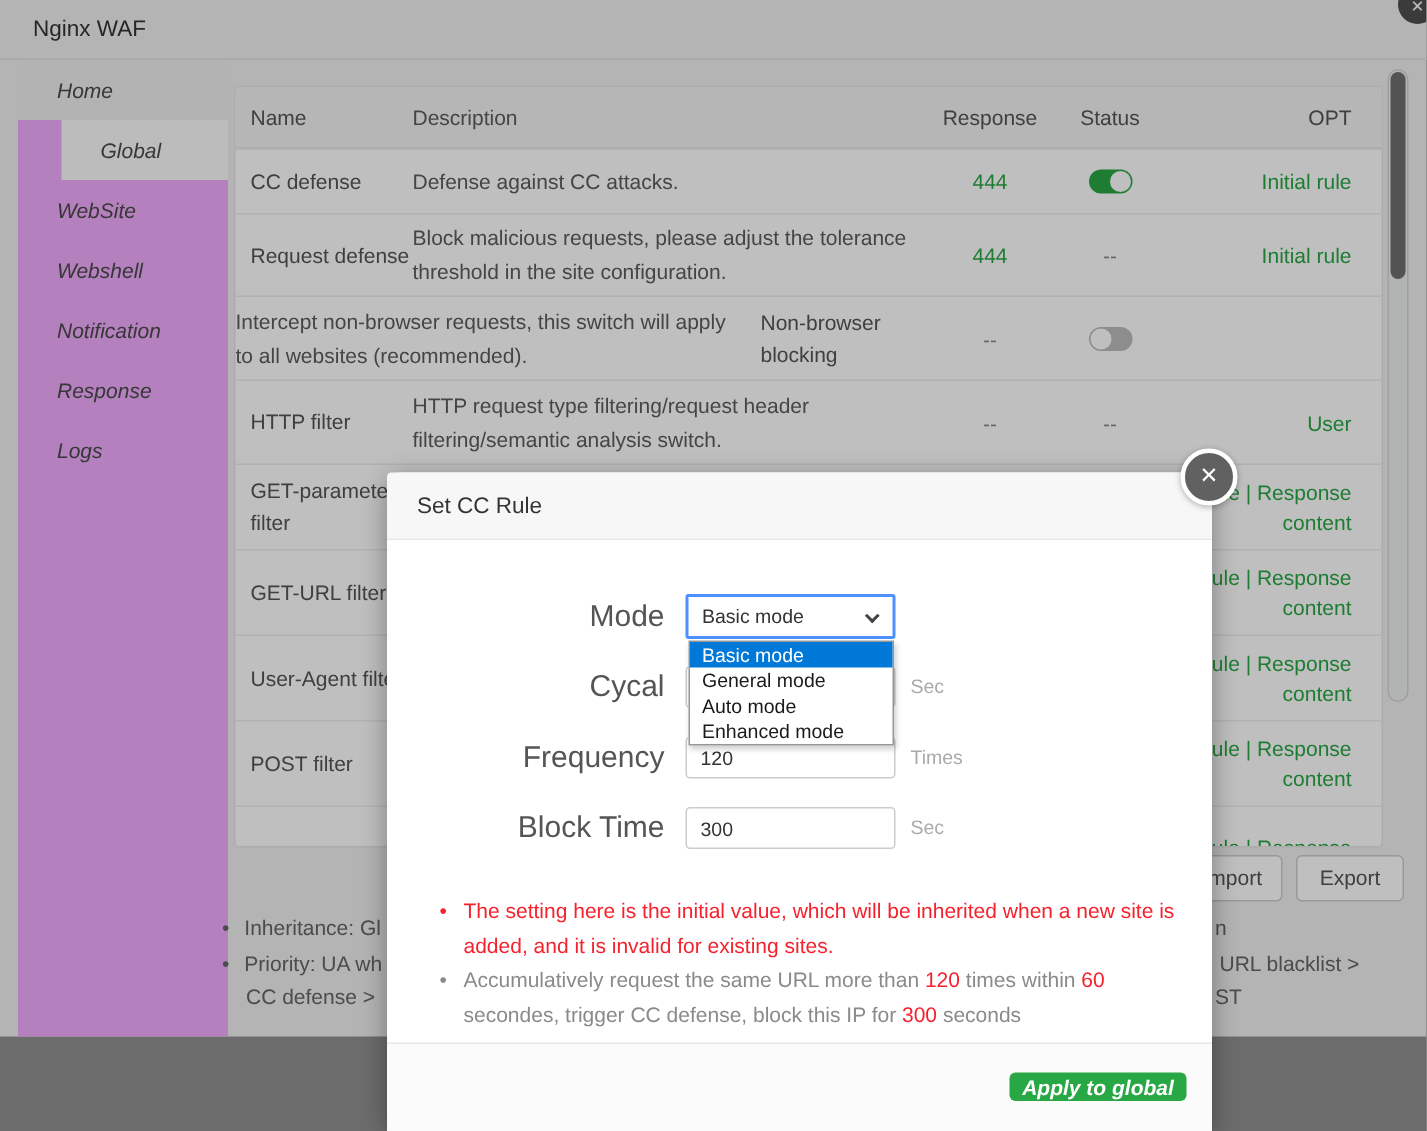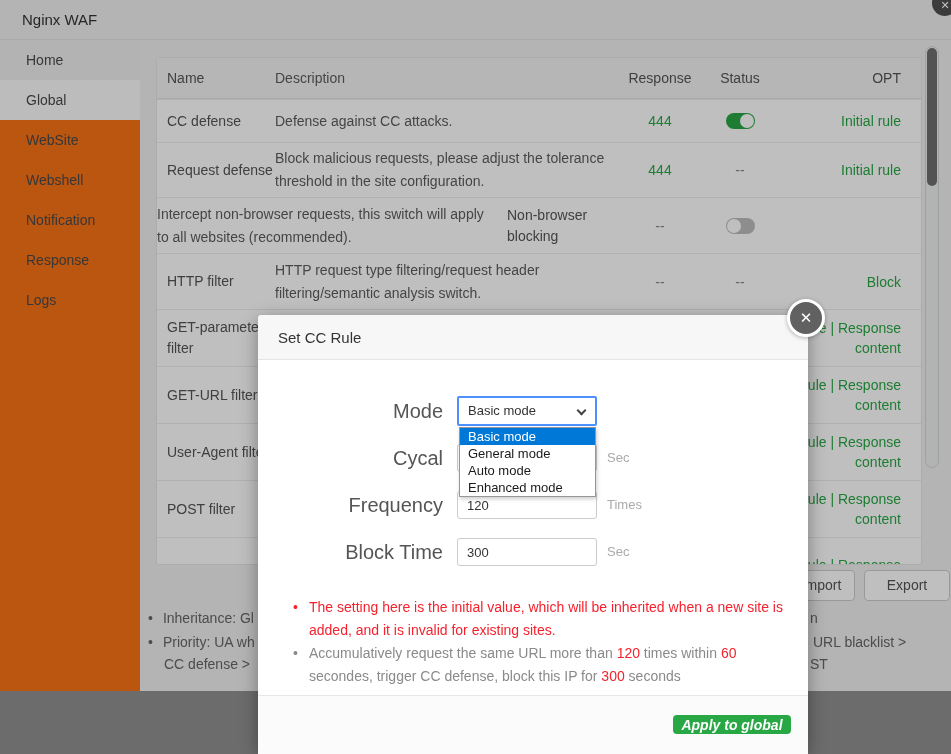--- a/index.html
+++ b/index.html
@@ -6,24 +6,24 @@
   body { font-family:"Liberation Sans", sans-serif; background:#555; }
   .screen { position:relative; width:951px; height:754px; overflow:hidden; background:#909090; }
 
   
   .page { position:absolute; left:0; top:0; width:951px; height:691px; background:#f0f0f0; }
   .topbar { position:absolute; left:0; top:0; width:951px; height:40px; background:#f1f1f1; border-bottom:1px solid #e2e2e2; }
   .app-title { position:absolute; left:22px; top:0; height:40px; line-height:40px; font-size:15px; color:#333; }
   .mini-close { position:absolute; left:932px; top:-10px; width:26px; height:26px; border-radius:50%;
     background:#4f4f4f; color:#fff; font-size:11px; text-align:center; line-height:30px; }
 
-  .sidebar { position:absolute; left:0; top:40px; width:140px; height:651px; background:#f97316; }
+  .sidebar { position:absolute; left:12px; top:40px; width:140px; height:651px; background:#f0abfc;font-style:italic; }
   .side-item { height:40px; line-height:40px; padding-left:26px; font-size:14px; color:#4a4a4a; cursor:pointer; }
   .side-item.first { background:#efefef; }
-  .side-item.active { background:#fbfbfb; }
+  .side-item.active { background:#fbfbfb;margin-left:29px; }
 
   
   .table { position:absolute; left:156px; top:57px; width:766px; height:508px; background:#fff;
     border:1px solid #e6e6e6; border-radius:3px; overflow:hidden; }
   .trow { display:flex; align-items:center; border-top:1px solid #ededed; font-size:14px; color:#555; }
   .trow:first-child { border-top:none; }
   .thead { background:#f3f3f3; color:#555; border-bottom:1px solid #e3e3e3; }
   .c { flex:none; }
   .c.name  { width:118px; padding-left:10px; line-height:21px; }
   .c.desc  { width:340px; line-height:23px; color:#5c5c5c; }
@@ -42,21 +42,21 @@
 
   
   .vscroll { position:absolute; left:925px; top:46px; width:14px; height:422px; background:#eef0f0;
     border:1px solid #d6d6d6; border-radius:7px; }
   .vscroll .thumb { position:absolute; left:1px; top:1px; width:10px; height:138px; border-radius:6px; background:#6f6f6f; }
 
   
   .btn-plain { position:absolute; top:570px; height:31px; background:#fff; border:1px solid #ccc; border-radius:4px;
     font-size:14px; color:#555; text-align:center; line-height:29px; cursor:pointer; font-family:"Liberation Sans",sans-serif; }
   .btn-import { left:788px; width:67px; }
-  .btn-export { left:864px; width:86px; }
+  .btn-export { left:864px; width:72px; }
 
   .frag { position:absolute; font-size:14px; color:#666; white-space:nowrap; }
   .frag .dot { color:#666; margin-right:10px; }
 
   
   .overlay { position:absolute; left:0; top:0; width:951px; height:754px; background:rgba(0,0,0,0.25); z-index:10; }
 
   
   .modal { position:absolute; left:258px; top:315px; width:550px; height:439px; background:#fff; z-index:20;
     border-radius:9px; box-shadow:0 4px 18px rgba(0,0,0,0.35); }
@@ -154,21 +154,21 @@
             </div>
           </div>
         <div class="c opt"></div>
       </div>
 
       <div class="trow" style="height:56px">
         <div class="c name">HTTP filter</div>
         <div class="c desc">HTTP request type filtering/request header filtering/semantic analysis switch.</div>
         <div class="c resp">--</div>
         <div class="c status">--</div>
-        <div class="c opt"><span class="glink">Block</span></div>
+        <div class="c opt"><span class="glink">User</span></div>
       </div>
 
       <div class="trow" style="height:57px">
         <div class="c name">GET-parameter filter</div>
         <div class="c desc"></div>
         <div class="c resp"></div>
         <div class="c status"></div>
         <div class="c opt"><span class="glink">Rule | Response content</span></div>
       </div>
 

